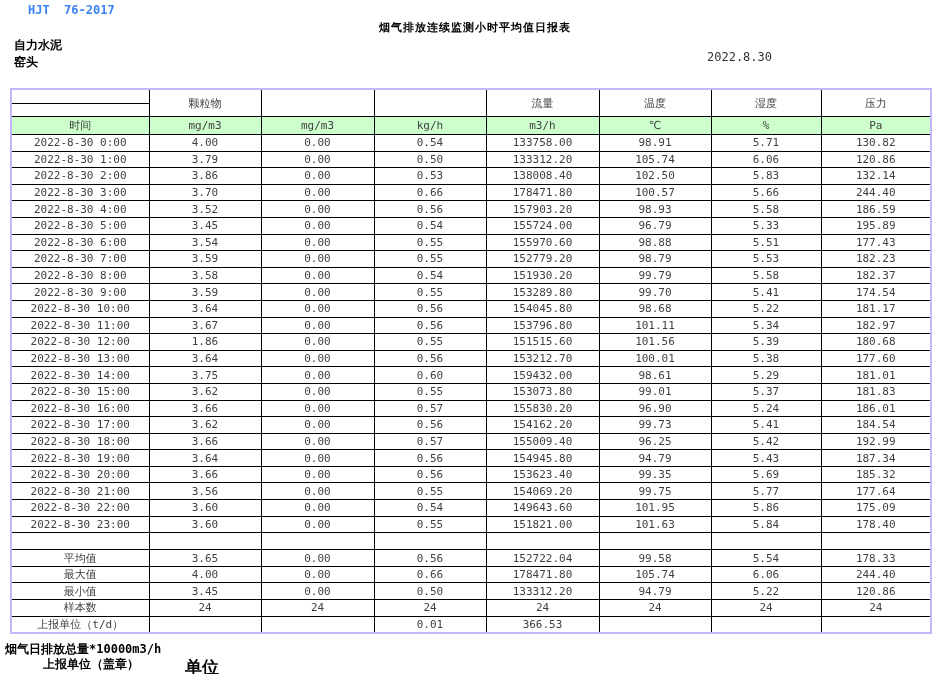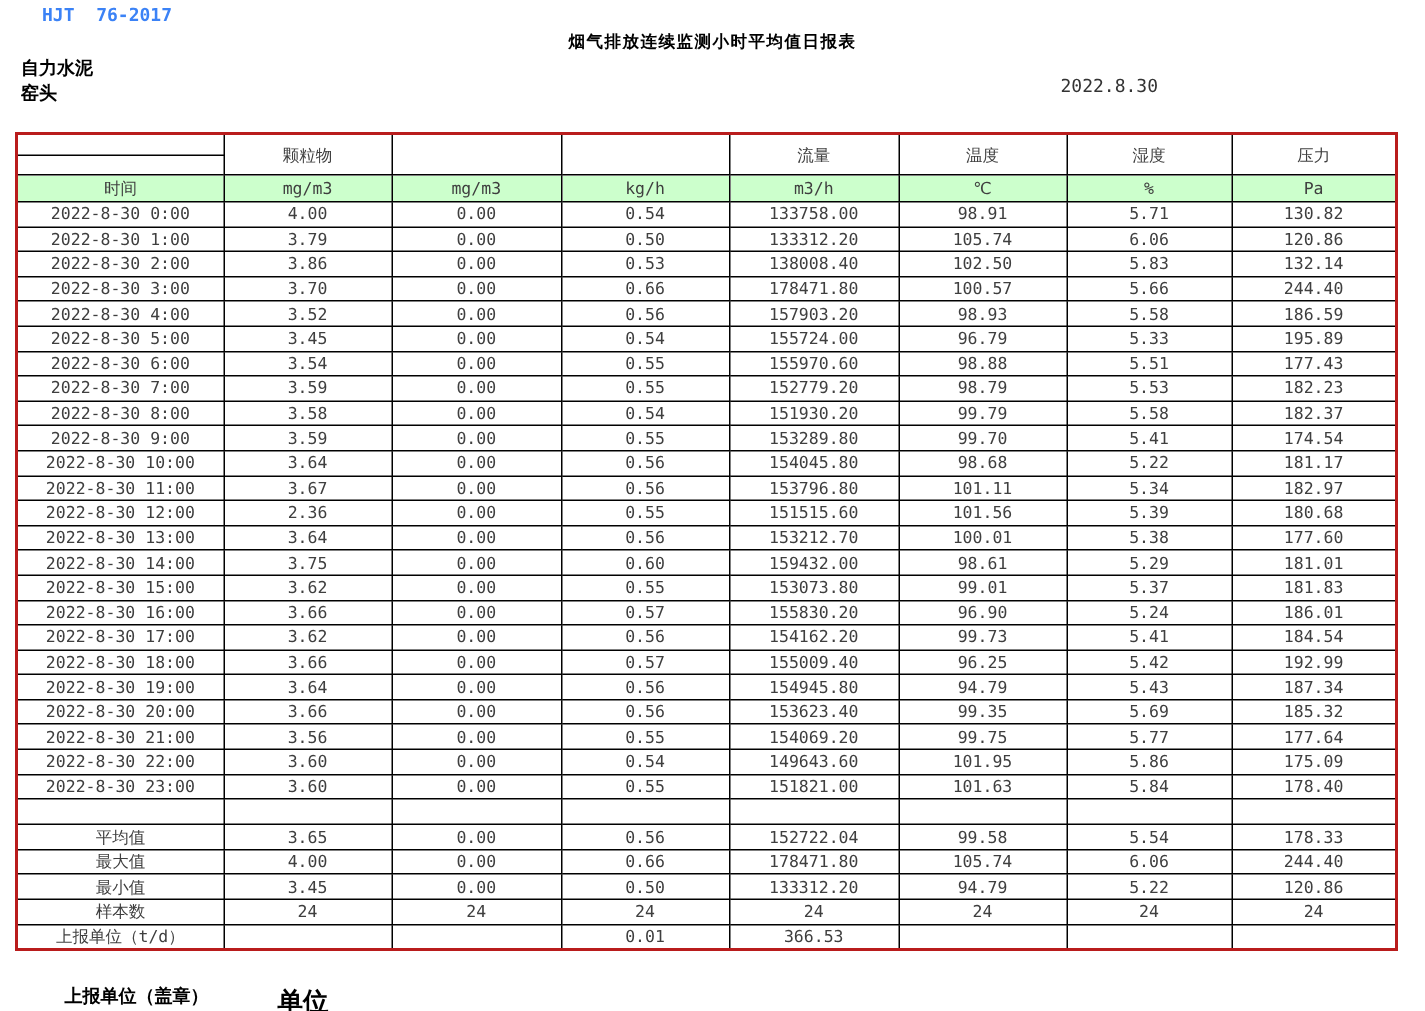--- a/index.html
+++ b/index.html
@@ -18,21 +18,21 @@
   }
   .company { position:absolute; left:14px; top:37px; font-weight:bold; font-size:12px; }
   .unit-name { position:absolute; left:14px; top:54px; font-weight:bold; font-size:12px; }
   .date {
     position:absolute; left:707px; top:50px; font-size:12px; color:#333;
     font-family:"DejaVu Sans Mono", monospace;
   }
   table.report {
     position:absolute; left:10px; top:88px; width:920px;
     border-collapse:collapse; table-layout:fixed;
-    border:2px solid #b91c1c;
+    border:2px solid #c4b5fd;
   }
   table.report td {
     border:1px solid #000;
     text-align:center; vertical-align:middle;
     font-family:"DejaVu Sans Mono","DejaVu Sans",monospace;
     font-size:11px; color:#3f3f3f;
     padding:0; white-space:pre; overflow:hidden;
   }
   tr.h1 td { height:13px; }
   tr.h2 td { height:12px; }
@@ -211,21 +211,21 @@
           <td>3.67</td>
           <td>0.00</td>
           <td>0.56</td>
           <td>153796.80</td>
           <td>101.11</td>
           <td>5.34</td>
           <td>182.97</td>
         </tr>
         <tr>
           <td>2022-8-30 12:00</td>
-          <td>2.36</td>
+          <td>1.86</td>
           <td>0.00</td>
           <td>0.55</td>
           <td>151515.60</td>
           <td>101.56</td>
           <td>5.39</td>
           <td>180.68</td>
         </tr>
         <tr>
           <td>2022-8-30 13:00</td>
           <td>3.64</td>
@@ -394,16 +394,17 @@
           <td></td>
           <td>0.01</td>
           <td>366.53</td>
           <td></td>
           <td></td>
           <td></td>
         </tr>
       </tbody>
   </table>
 
+  <div class="footnote">烟气日排放总量*10000m3/h</div>
   <div class="report-unit">上报单位（盖章）</div>
   <div class="unit-label">单位</div>
 
 </div>
 
 </body></html>

